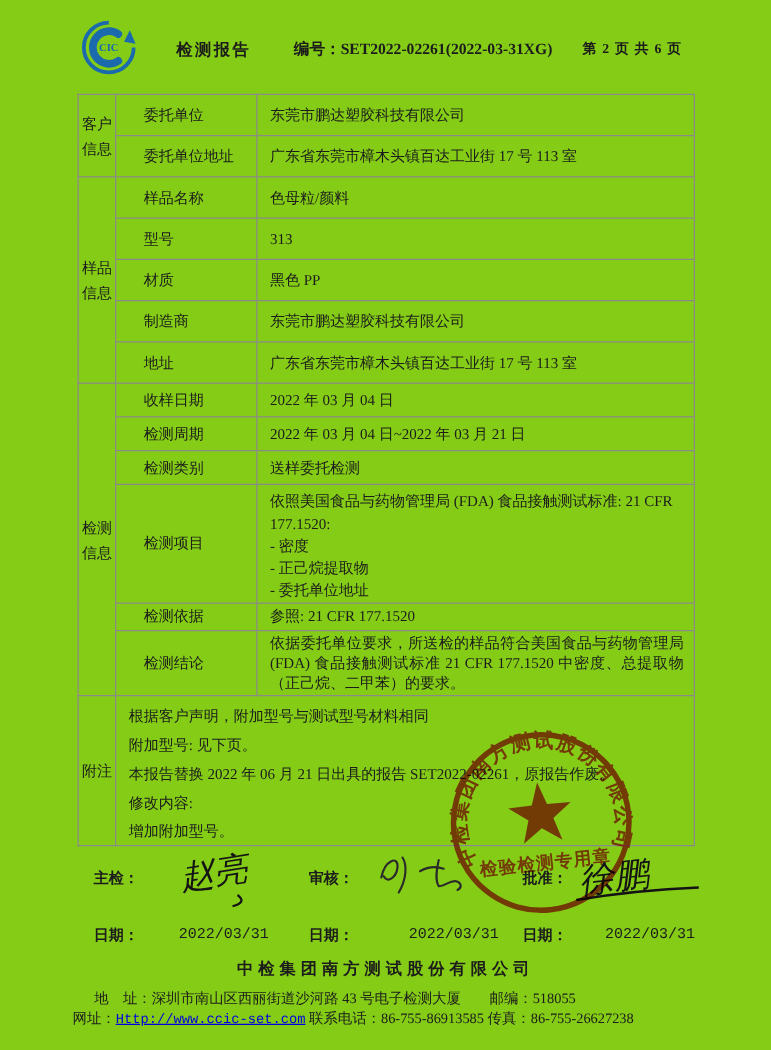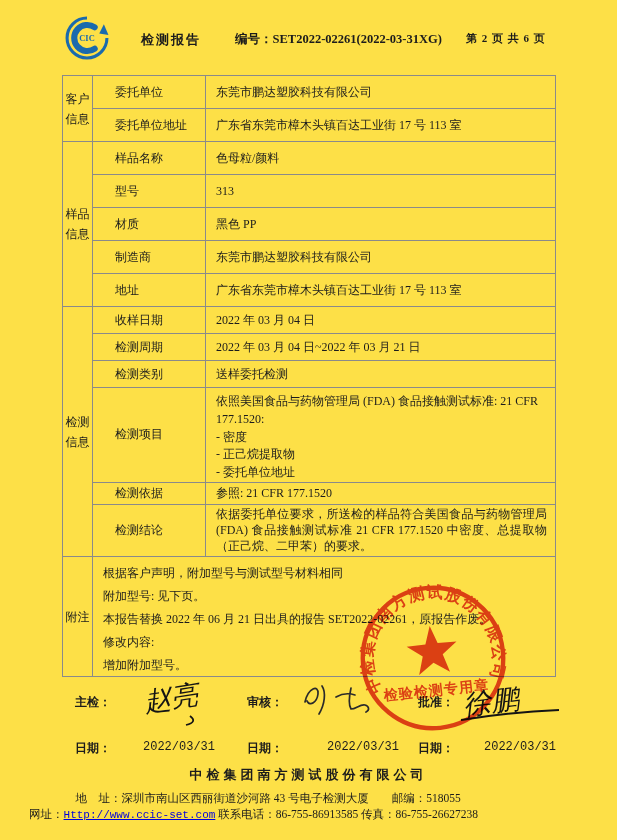--- a/index.html
+++ b/index.html
@@ -1,19 +1,19 @@
 <!DOCTYPE html>
 <html><head>
 <meta charset="utf-8">
 <title>检测报告</title>
 <style>
   * { margin:0; padding:0; box-sizing:border-box; }
   html,body { background:#ffffff; }
   body { width:617px; height:840px; font-family:"Liberation Serif","DejaVu Serif",serif; color:#1c1c1c; }
-  .page { position:relative; width:617px; height:840px; overflow:hidden; background:#fde047; }
+  .page { position:relative; width:617px; height:840px; overflow:hidden; background:#84cc16; }
 
   
   .hdr-title { position:absolute; left:141px; top:31px; font-size:13px; font-weight:bold; letter-spacing:2px; }
   .hdr-no { position:absolute; left:235px; top:31px; font-size:12.5px; font-weight:bold; }
   .hdr-page { position:absolute; left:466px; top:31px; font-size:11px; font-weight:bold; letter-spacing:1px; }
   .logo { position:absolute; left:64px; top:15px; width:46px; height:46px; }
 
   
   table.report { position:absolute; left:62px; top:75px; width:493px; border-collapse:collapse; table-layout:fixed; }
   table.report td { border:1px solid #8a8a8a; font-size:12px; vertical-align:middle; overflow:hidden; }
@@ -31,21 +31,21 @@
   .siglabel { position:absolute; font-size:12px; font-weight:bold; }
   .dateval { position:absolute; font-size:12px;font-family:Liberation Mono, monospace; }
   .sig-svg { position:absolute; }
 
   
   .stamp { position:absolute; left:355px; top:580px; width:156px; height:156px; opacity:.88; mix-blend-mode:multiply; transform:rotate(-6deg); }
 
   
   .ft-company { position:absolute; left:0; width:617px; top:766px; text-align:center; font-size:13px; font-weight:bold; letter-spacing:4px; }
   .ft-line1 { position:absolute; left:0; width:536px; top:791px; text-align:center; font-size:11.5px; }
-  .ft-line2 { position:absolute; left:0; width:507px; top:807px; text-align:center; font-size:11.5px; }
+  .ft-line2 { position:absolute; left:0; width:507px; top:807px; text-align:right; font-size:11.5px; }
   .ft-url { font-family:"Liberation Mono","DejaVu Sans Mono",monospace; color:#0000dd; text-decoration:underline; font-size:11px; }
 </style>
 </head>
 <body>
 
 <div class="page">
 
   <svg class="logo" viewBox="0 0 60 60">
     <path d="M30 4 A26 26 0 1 0 56 30" fill="none" stroke="#1a6aad" stroke-width="4"></path>
     <path d="M52 12 L58 26 L46 24 Z" fill="#1a6aad"></path>

